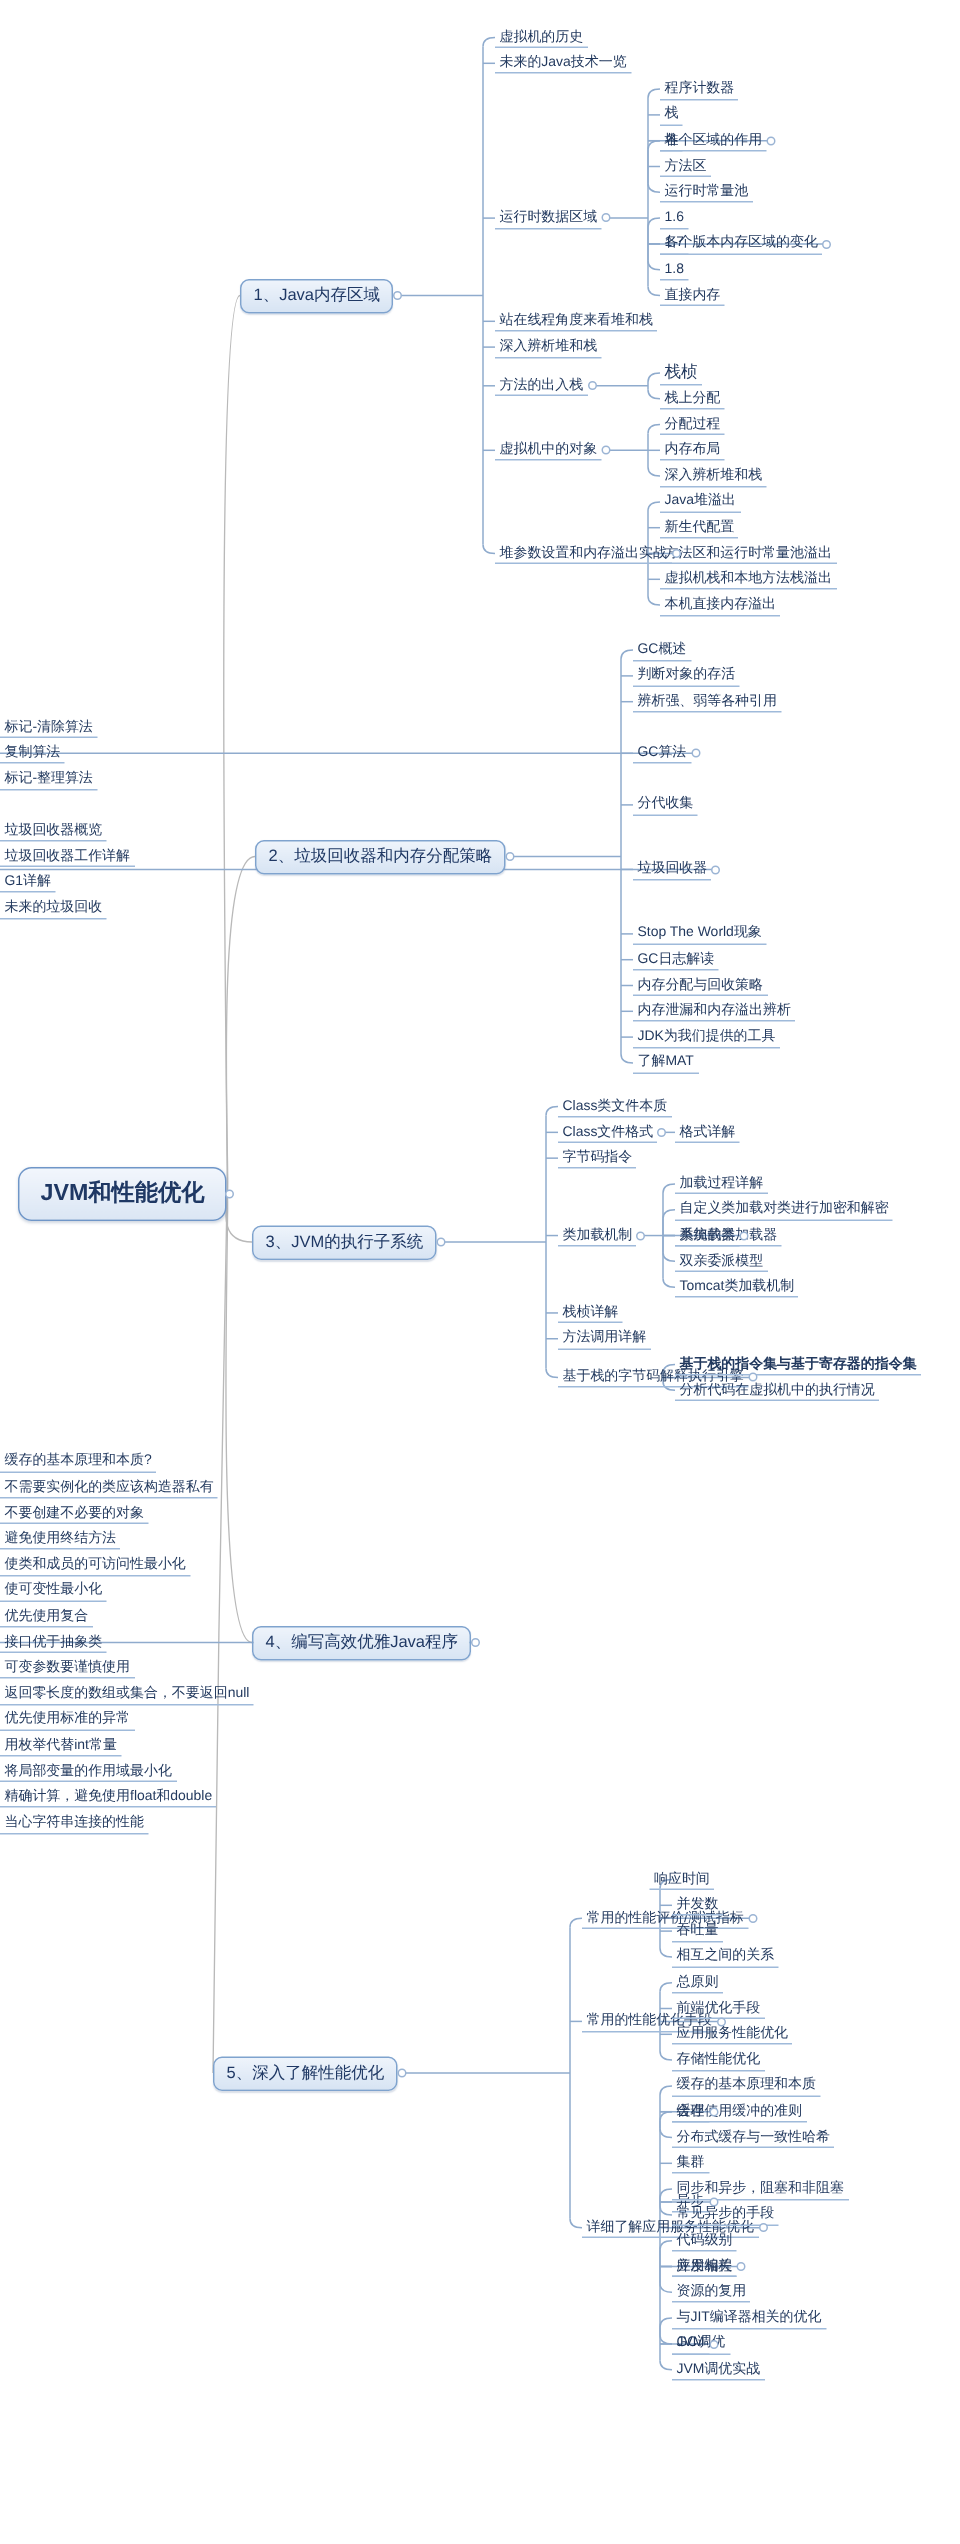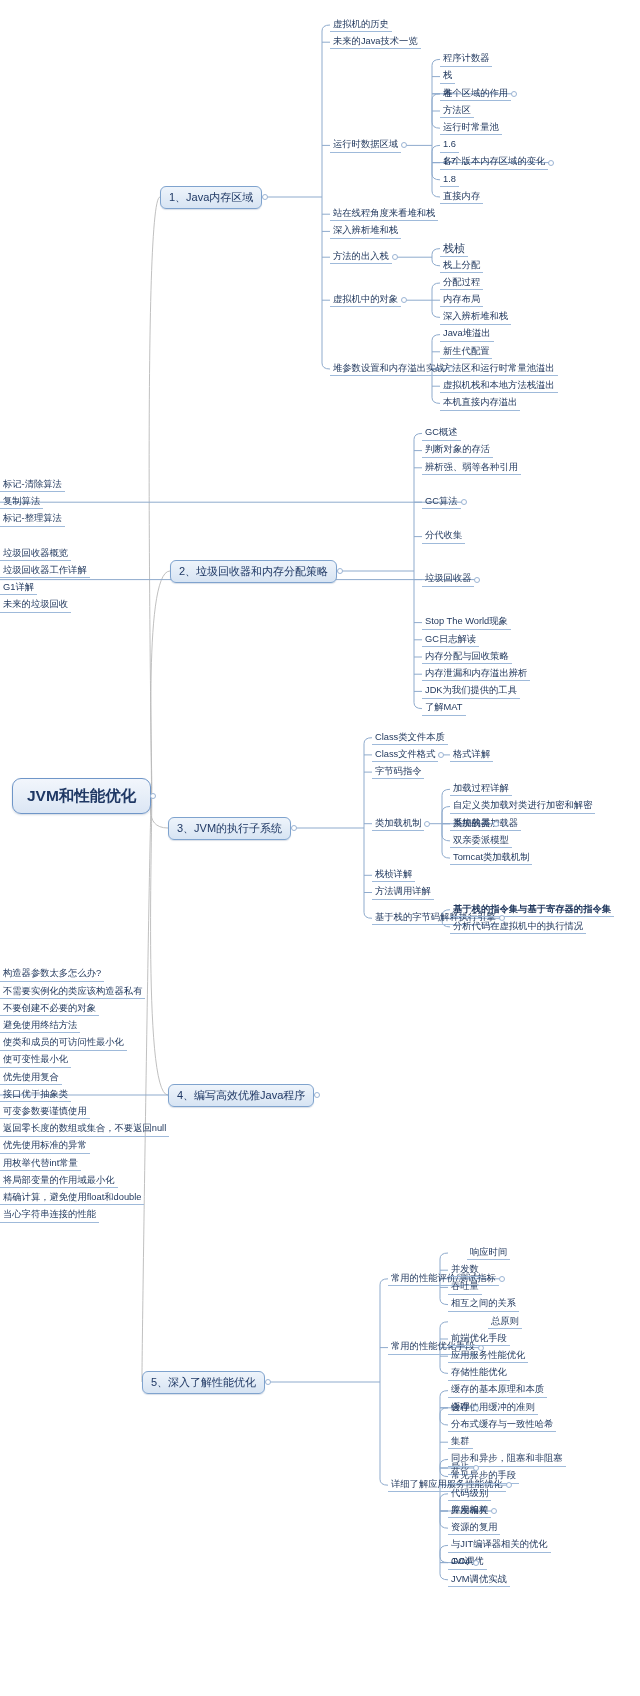--- a/index.html
+++ b/index.html
@@ -289,43 +289,43 @@
       <div class="node leaf" style="left: 450px; font-size: 9.3px; top: 800.352px; border-bottom: 1px solid rgb(159, 186, 218);">自定义类加载对类进行加密和解密</div>
       <div class="node leaf" style="left: 450px; font-size: 9.3px; top: 817.552px; border-bottom: 1px solid rgb(159, 186, 218);">系统的类加载器</div>
       <div class="node leaf" style="left: 450px; font-size: 9.3px; top: 834.752px; border-bottom: 1px solid rgb(159, 186, 218);">双亲委派模型</div>
       <div class="node leaf" style="left: 450px; font-size: 9.3px; top: 851.952px; border-bottom: 1px solid rgb(159, 186, 218);">Tomcat类加载机制</div>
       <div class="node leaf" style="left: 372px; font-size: 9.3px; top: 869.152px; border-bottom: 1px solid rgb(159, 186, 218);">栈桢详解</div>
       <div class="node leaf" style="left: 372px; font-size: 9.3px; top: 886.352px; border-bottom: 1px solid rgb(159, 186, 218);">方法调用详解</div>
       <div class="node leaf" style="left: 372px; font-size: 9.3px; top: 912.152px; border-bottom: 1px solid rgb(159, 186, 218);">基于栈的字节码解释执行引擎</div>
       <div class="node leaf" style="left: 450px; font-size: 9.3px; top: 903.552px; border-bottom: 1px solid rgb(159, 186, 218); font-weight: bold;">基于栈的指令集与基于寄存器的指令集</div>
       <div class="node leaf" style="left: 450px; font-size: 9.3px; top: 920.752px; border-bottom: 1px solid rgb(159, 186, 218);">分析代码在虚拟机中的执行情况</div>
       <div class="node lvl1" style="left: 168px; font-size: 11px; top: 1083.5px;">4、编写高效优雅Java程序</div>
-      <div class="node leaf" style="left: 0px; font-size: 9.3px; top: 968.452px; border-bottom: 1px solid rgb(159, 186, 218);">构造器参数太多怎么办?</div>
+      <div class="node leaf" style="left: 0px; font-size: 9.3px; top: 968.452px; border-bottom: 1px solid rgb(159, 186, 218);">缓存的基本原理和本质?</div>
       <div class="node leaf" style="left: 0px; font-size: 9.3px; top: 985.652px; border-bottom: 1px solid rgb(159, 186, 218);">不需要实例化的类应该构造器私有</div>
       <div class="node leaf" style="left: 0px; font-size: 9.3px; top: 1002.85px; border-bottom: 1px solid rgb(159, 186, 218);">不要创建不必要的对象</div>
       <div class="node leaf" style="left: 0px; font-size: 9.3px; top: 1020.05px; border-bottom: 1px solid rgb(159, 186, 218);">避免使用终结方法</div>
       <div class="node leaf" style="left: 0px; font-size: 9.3px; top: 1037.25px; border-bottom: 1px solid rgb(159, 186, 218);">使类和成员的可访问性最小化</div>
       <div class="node leaf" style="left: 0px; font-size: 9.3px; top: 1054.45px; border-bottom: 1px solid rgb(159, 186, 218);">使可变性最小化</div>
       <div class="node leaf" style="left: 0px; font-size: 9.3px; top: 1071.65px; border-bottom: 1px solid rgb(159, 186, 218);">优先使用复合</div>
       <div class="node leaf" style="left: 0px; font-size: 9.3px; top: 1088.85px; border-bottom: 1px solid rgb(159, 186, 218);">接口优于抽象类</div>
       <div class="node leaf" style="left: 0px; font-size: 9.3px; top: 1106.05px; border-bottom: 1px solid rgb(159, 186, 218);">可变参数要谨慎使用</div>
       <div class="node leaf" style="left: 0px; font-size: 9.3px; top: 1123.25px; border-bottom: 1px solid rgb(159, 186, 218);">返回零长度的数组或集合，不要返回null</div>
       <div class="node leaf" style="left: 0px; font-size: 9.3px; top: 1140.45px; border-bottom: 1px solid rgb(159, 186, 218);">优先使用标准的异常</div>
       <div class="node leaf" style="left: 0px; font-size: 9.3px; top: 1157.65px; border-bottom: 1px solid rgb(159, 186, 218);">用枚举代替int常量</div>
       <div class="node leaf" style="left: 0px; font-size: 9.3px; top: 1174.85px; border-bottom: 1px solid rgb(159, 186, 218);">将局部变量的作用域最小化</div>
       <div class="node leaf" style="left: 0px; font-size: 9.3px; top: 1192.05px; border-bottom: 1px solid rgb(159, 186, 218);">精确计算，避免使用float和double</div>
       <div class="node leaf" style="left: 0px; font-size: 9.3px; top: 1209.25px; border-bottom: 1px solid rgb(159, 186, 218);">当心字符串连接的性能</div>
       <div class="node lvl1" style="left: 142px; font-size: 11px; top: 1370.5px;">5、深入了解性能优化</div>
       <div class="node leaf" style="left: 388px; font-size: 9.3px; top: 1272.65px; border-bottom: 1px solid rgb(159, 186, 218);">常用的性能评价/测试指标</div>
-      <div class="node leaf" style="left: 467px; font-size: 9.3px; top: 1246.85px; border-bottom: 1px solid rgb(159, 186, 218);">响应时间</div>
+      <div class="node leaf" style="left: 433px; font-size: 9.3px; top: 1246.85px; border-bottom: 1px solid rgb(159, 186, 218);">响应时间</div>
       <div class="node leaf" style="left: 448px; font-size: 9.3px; top: 1264.05px; border-bottom: 1px solid rgb(159, 186, 218);">并发数</div>
       <div class="node leaf" style="left: 448px; font-size: 9.3px; top: 1281.25px; border-bottom: 1px solid rgb(159, 186, 218);">吞吐量</div>
       <div class="node leaf" style="left: 448px; font-size: 9.3px; top: 1298.45px; border-bottom: 1px solid rgb(159, 186, 218);">相互之间的关系</div>
       <div class="node leaf" style="left: 388px; font-size: 9.3px; top: 1341.45px; border-bottom: 1px solid rgb(159, 186, 218);">常用的性能优化手段</div>
-      <div class="node leaf" style="left: 448px; font-size: 9.3px; top: 1315.65px; border-bottom: 1px solid rgb(159, 186, 218); margin-left: 40px;">总原则</div>
+      <div class="node leaf" style="left: 448px; font-size: 9.3px; top: 1315.65px; border-bottom: 1px solid rgb(159, 186, 218);">总原则</div>
       <div class="node leaf" style="left: 448px; font-size: 9.3px; top: 1332.85px; border-bottom: 1px solid rgb(159, 186, 218);">前端优化手段</div>
       <div class="node leaf" style="left: 448px; font-size: 9.3px; top: 1350.05px; border-bottom: 1px solid rgb(159, 186, 218);">应用服务性能优化</div>
       <div class="node leaf" style="left: 448px; font-size: 9.3px; top: 1367.25px; border-bottom: 1px solid rgb(159, 186, 218);">存储性能优化</div>
       <div class="node leaf" style="left: 388px; font-size: 9.3px; top: 1479.05px; border-bottom: 1px solid rgb(159, 186, 218);">详细了解应用服务性能优化</div>
       <div class="node leaf" style="left: 448px; font-size: 9.3px; top: 1401.65px; border-bottom: 1px solid rgb(159, 186, 218);">缓存</div>
       <div class="node leaf" style="left: 448px; font-size: 9.3px; top: 1384.45px; border-bottom: 1px solid rgb(159, 186, 218);">缓存的基本原理和本质</div>
       <div class="node leaf" style="left: 448px; font-size: 9.3px; top: 1401.65px; border-bottom: 1px solid rgb(159, 186, 218);">合理使用缓冲的准则</div>
       <div class="node leaf" style="left: 448px; font-size: 9.3px; top: 1418.85px; border-bottom: 1px solid rgb(159, 186, 218);">分布式缓存与一致性哈希</div>
       <div class="node leaf" style="left: 448px; font-size: 9.3px; top: 1436.05px; border-bottom: 1px solid rgb(159, 186, 218);">集群</div>
       <div class="node leaf" style="left: 448px; font-size: 9.3px; top: 1461.85px; border-bottom: 1px solid rgb(159, 186, 218);">异步</div>

